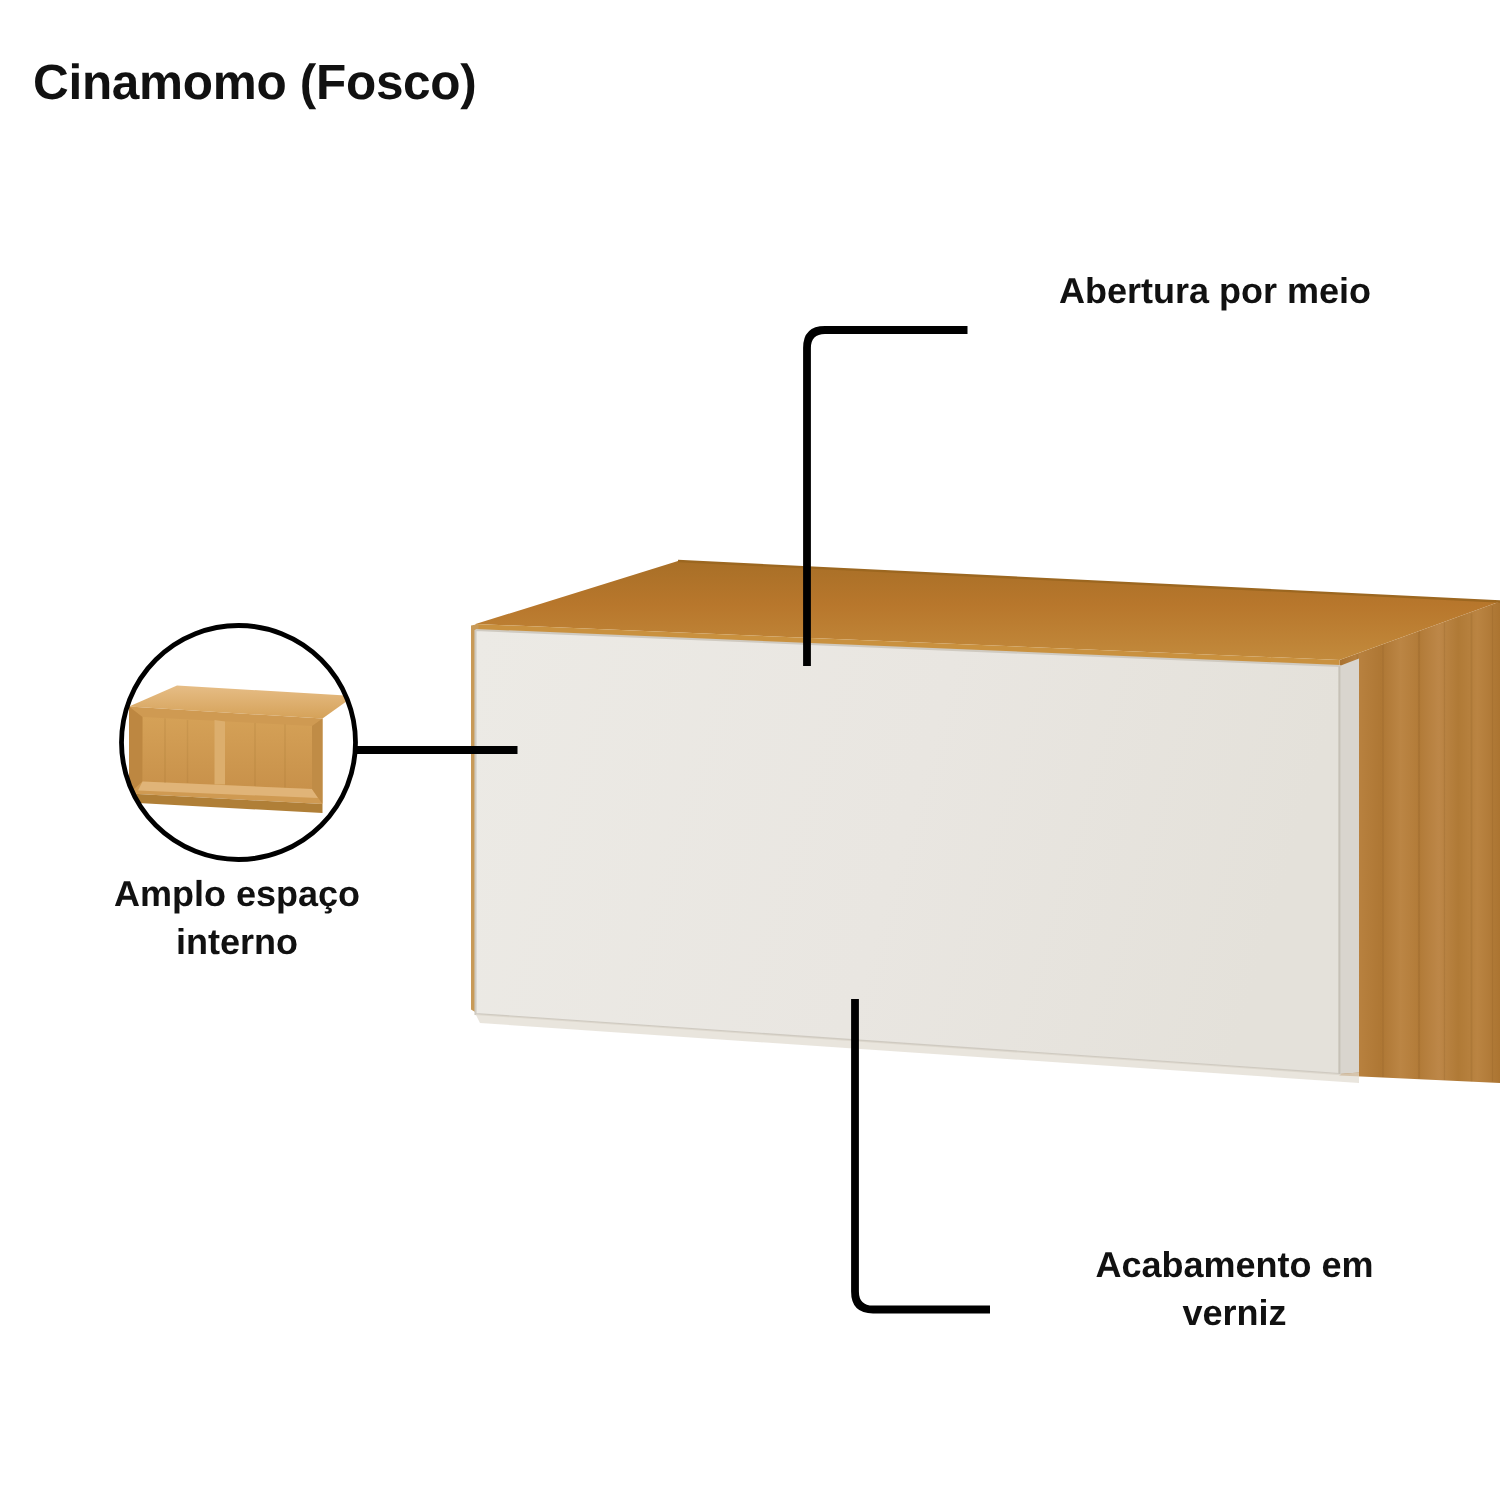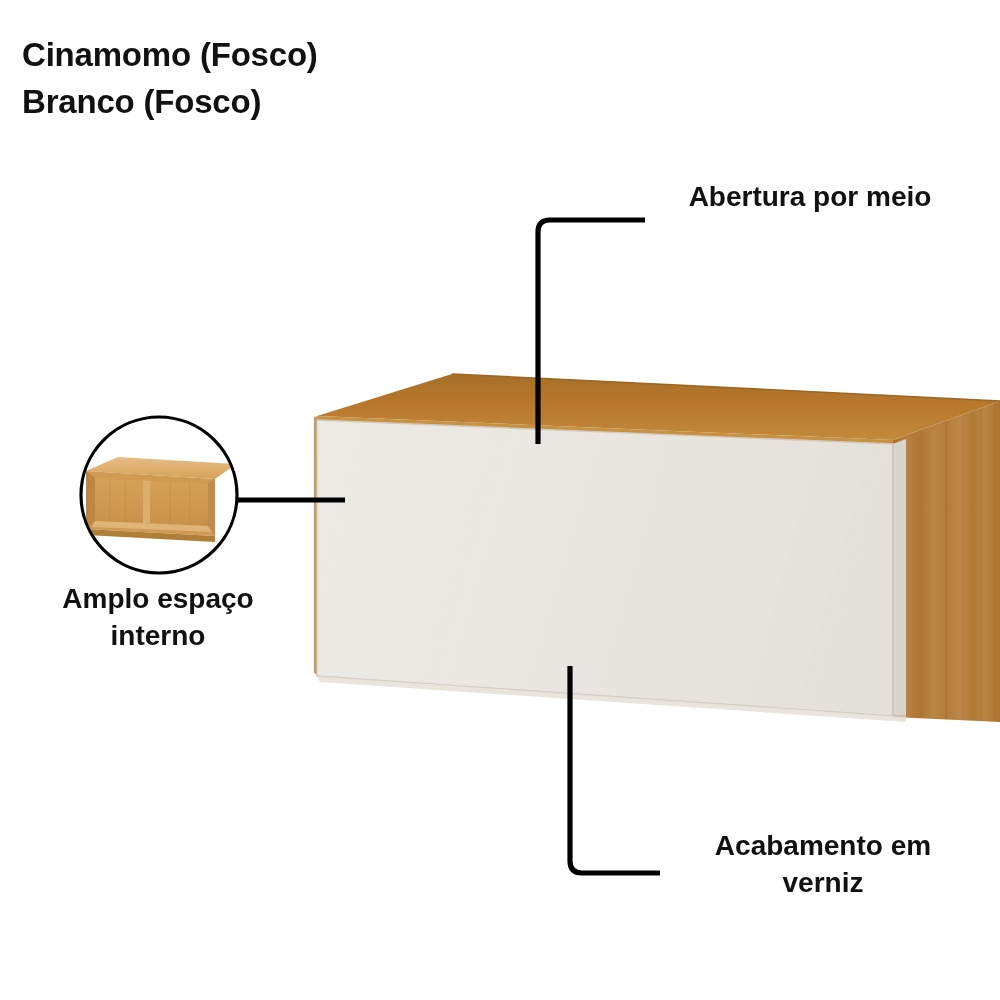--- a/index.html
+++ b/index.html
@@ -36,21 +36,21 @@
     font-weight: 700;
     letter-spacing: -0.2px;
     line-height: 1.42;
     color: #111111;
     white-space: nowrap;
   }
 
   
   .callout {
     position: absolute;
-    font-size: 28px;
+    font-size: 24px;
     font-weight: 700;
     line-height: 1.32;
     color: #111111;
     text-align: center;
   }
   .callout-top {
     left: 630px;
     top: 163px;
     width: 360px;
   }
@@ -180,21 +180,20 @@
 
     <path d="M 538,428 L 538,216 Q 538,204 550,204 L 645,204" fill="none" stroke="#000000" stroke-width="5.2" stroke-linecap="butt" stroke-linejoin="round"></path>
 
     <path d="M 570,650 L 570,845 Q 570,857 582,857 L 660,857" fill="none" stroke="#000000" stroke-width="5.2" stroke-linecap="butt" stroke-linejoin="round"></path>
 
     <line x1="237" y1="484" x2="345" y2="484" stroke="#000000" stroke-width="5.2" stroke-linecap="butt"></line>
   </svg>
 
   <div class="finish-heading">
     <div class="finish-line">Cinamomo (Fosco)</div>
-    <div class="finish-line">Branco (Fosco)</div>
   </div>
 
   <div class="callout callout-top">
     <div>Abertura por meio</div>
   </div>
 
   <div class="callout callout-bottom">
     <div>Acabamento em</div>
     <div>verniz</div>
   </div>

